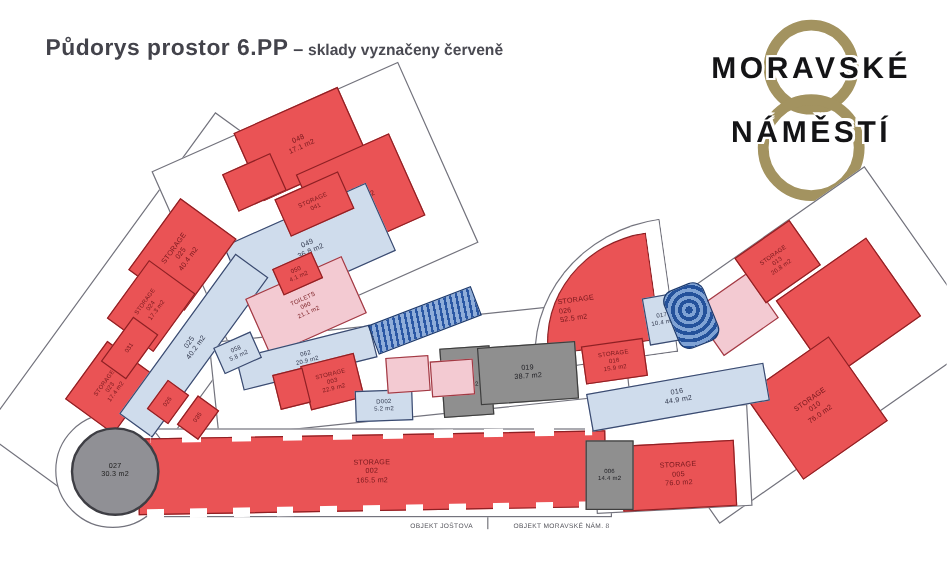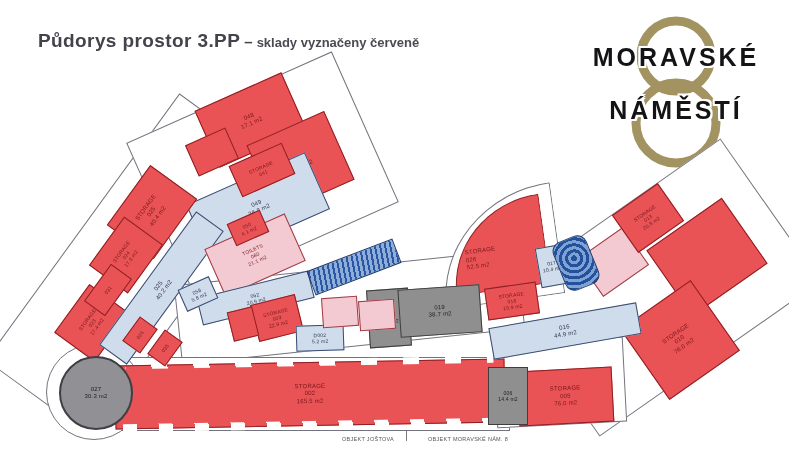--- a/index.html
+++ b/index.html
@@ -45,21 +45,21 @@
   
   .footer-lbl{position:absolute;font-size:5.5px;color:#55555c;text-align:center;letter-spacing:.3px;}
   .footer-tick{position:absolute;width:1px;height:13px;background:#77777d;}
 </style>
 </head>
 <body>
 
 <div id="stage">
 
   <div class="header">
-    <span class="t1">Půdorys prostor 3.PP</span><span class="dash">–</span><span class="t2">sklady vyznačeny červeně</span>
+    <span class="t1">Půdorys prostor 6.PP</span><span class="dash">–</span><span class="t2">sklady vyznačeny červeně</span>
   </div>
 
   <div class="logo">
     <svg width="198" height="170" viewBox="0 0 198 170">
       <circle cx="99" cy="50" r="35" fill="none" stroke="#a39360" stroke-width="9"></circle>
       <circle cx="99" cy="117" r="40" fill="none" stroke="#a39360" stroke-width="9"></circle>
     </svg>
     <div class="word w1">MORAVSKÉ</div>
     <div class="word w2">NÁMĚSTÍ</div>
   </div>

